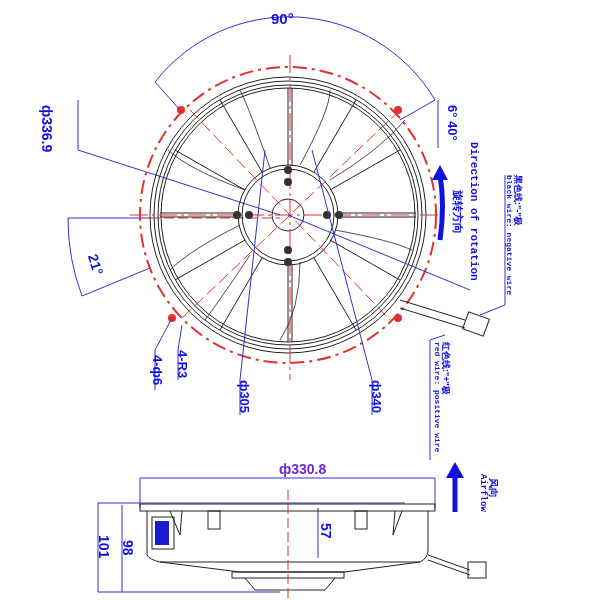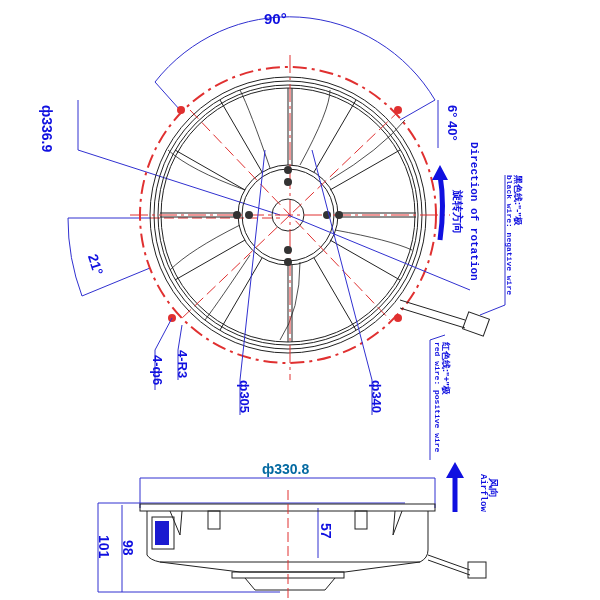--- a/index.html
+++ b/index.html
@@ -143,21 +143,21 @@
 
     <line class="blk" x1="428" y1="555" x2="470" y2="570"></line>
     <line class="blk" x1="428" y1="560" x2="470" y2="575"></line>
     <rect x="468" y="562" width="18" height="16" class="blk"></rect>
 
     <line x1="455" y1="512" x2="455" y2="475" stroke="#1010e0" stroke-width="5"></line>
     <polygon points="446,478 464,478 455,462" fill="#1010e0"></polygon>
   </g>
 </svg>
 
-<div style="position:absolute;left:264px;top:10px;font:bold 15px 'Liberation Sans',sans-serif;color:#1010e0">90°</div>
+<div style="position:absolute;left:271px;top:10px;font:bold 15px 'Liberation Sans',sans-serif;color:#1010e0">90°</div>
 
 <div style="position:absolute;left:55px;top:105px;font:bold 14px 'Liberation Sans',sans-serif;color:#1010e0;transform:rotate(90deg);transform-origin:left top;white-space:nowrap">ф336.9</div>
 
 <div style="position:absolute;left:100px;top:252px;font:bold 14px 'Liberation Sans',sans-serif;color:#1010e0;transform:rotate(72deg);transform-origin:left top;white-space:nowrap">21°</div>
 
 <div style="position:absolute;left:460px;top:105px;font:bold 13px 'Liberation Sans',sans-serif;color:#1010e0;transform:rotate(90deg);transform-origin:left top;white-space:nowrap">6° 40°</div>
 
 <div style="position:absolute;left:480px;top:142px;font:bold 11px 'Liberation Mono',monospace;color:#1010e0;transform:rotate(90deg);transform-origin:left top;white-space:nowrap">Direction of rotation</div>
 <div style="position:absolute;left:465px;top:190px;font:bold 11px 'Liberation Sans',sans-serif;color:#1010e0;transform:rotate(90deg);transform-origin:left top;white-space:nowrap">旋转方向</div>
 
@@ -166,18 +166,18 @@
 
 <div style="position:absolute;left:452px;top:342px;font:bold 9px 'Liberation Sans',sans-serif;color:#1010e0;transform:rotate(90deg);transform-origin:left top;white-space:nowrap">红色线:"+"极</div>
 <div style="position:absolute;left:442px;top:342px;font:bold 8px 'Liberation Mono',monospace;color:#1010e0;transform:rotate(90deg);transform-origin:left top;white-space:nowrap">red wire: positive wire</div>
 
 <div style="position:absolute;left:165px;top:355px;font:bold 13px 'Liberation Sans',sans-serif;color:#1010e0;transform:rotate(90deg);transform-origin:left top;white-space:nowrap">4-ф6</div>
 <div style="position:absolute;left:190px;top:350px;font:bold 13px 'Liberation Sans',sans-serif;color:#1010e0;transform:rotate(90deg);transform-origin:left top;white-space:nowrap">4-R3</div>
 
 <div style="position:absolute;left:252px;top:380px;font:bold 13px 'Liberation Sans',sans-serif;color:#1010e0;transform:rotate(90deg);transform-origin:left top;white-space:nowrap">ф305</div>
 <div style="position:absolute;left:384px;top:380px;font:bold 13px 'Liberation Sans',sans-serif;color:#1010e0;transform:rotate(90deg);transform-origin:left top;white-space:nowrap">ф340</div>
 
-<div style="position:absolute;left:262px;top:461px;font:bold 14px 'Liberation Sans',sans-serif;color:#0369a1">ф330.8</div>
+<div style="position:absolute;left:279px;top:461px;font:bold 14px 'Liberation Sans',sans-serif;color:#6d28d9">ф330.8</div>
 <div style="position:absolute;left:112px;top:535px;font:bold 14px 'Liberation Sans',sans-serif;color:#1010e0;transform:rotate(90deg);transform-origin:left top;white-space:nowrap">101</div>
 <div style="position:absolute;left:136px;top:540px;font:bold 14px 'Liberation Sans',sans-serif;color:#1010e0;transform:rotate(90deg);transform-origin:left top;white-space:nowrap">98</div>
 <div style="position:absolute;left:334px;top:523px;font:bold 14px 'Liberation Sans',sans-serif;color:#1010e0;transform:rotate(90deg);transform-origin:left top;white-space:nowrap">57</div>
 <div style="position:absolute;left:500px;top:478px;font:bold 10px 'Liberation Sans',sans-serif;color:#1010e0;transform:rotate(90deg);transform-origin:left top;white-space:nowrap">风向</div>
 <div style="position:absolute;left:488px;top:474px;font:bold 9px 'Liberation Mono',monospace;color:#1010e0;transform:rotate(90deg);transform-origin:left top;white-space:nowrap">Airflow</div>
 
 </body></html>

